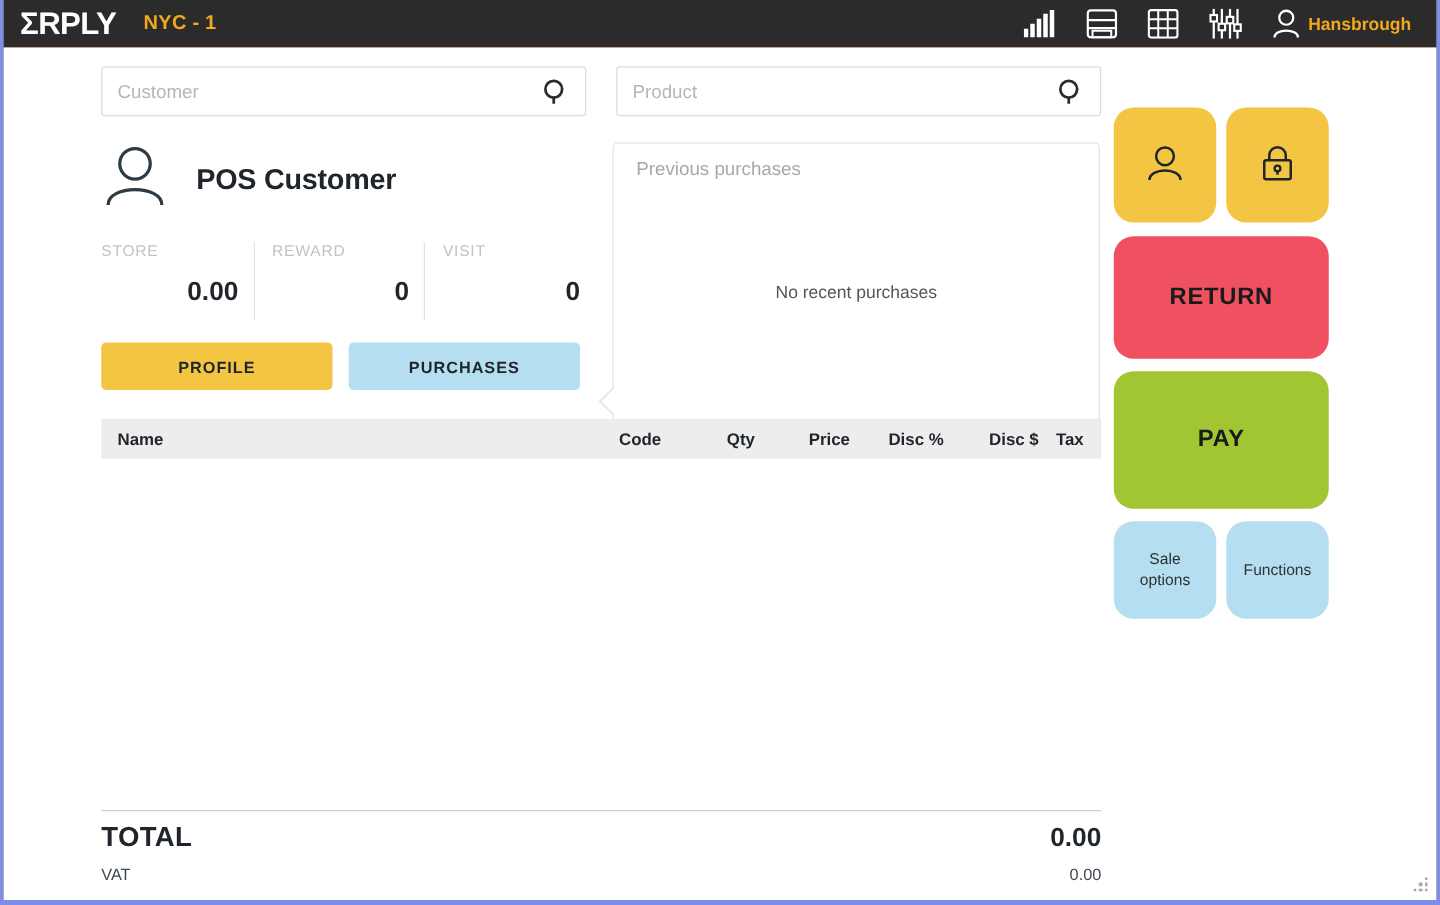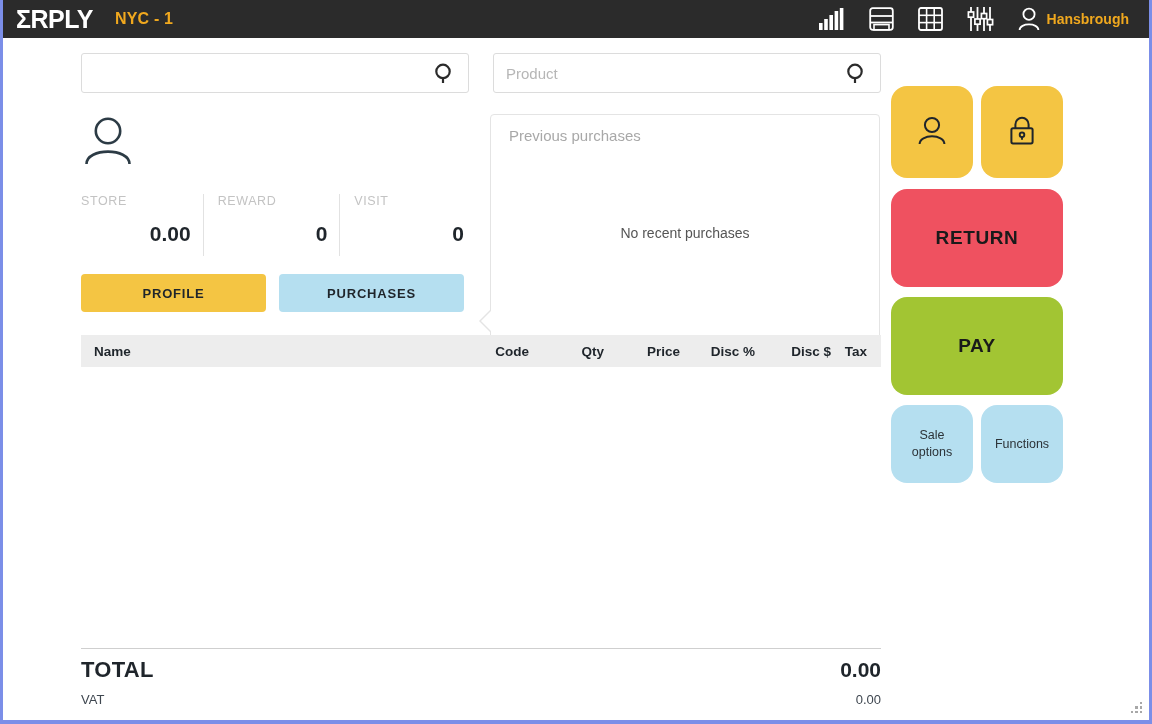--- a/index.html
+++ b/index.html
@@ -197,21 +197,21 @@
     display: flex; align-items: center; justify-content: center;
     color: #1f252b;
   }
   .sq { width: 82px; height: 92px; background: #f4c543; }
   #btn-return {
     width: 172px; height: 98px; background: #ef5160;
     font-size: 19px; font-weight: bold; letter-spacing: 0.6px;
     margin-top: 11px; color: #1a1a1a;
   }
   #btn-pay {
-    width: 172px; height: 98px; background: #a2c533;
+    width: 172px; height: 110px; background: #a2c533;
     font-size: 19px; font-weight: bold; letter-spacing: 0.6px;
     margin-top: 10px; color: #1a1a1a;
   }
   .small-blue {
     width: 82px; height: 78px; background: #b5dff0;
     font-size: 12.5px; line-height: 1.35; text-align: center;
     color: #2c3338;
   }
   #small-row { margin-top: 10px; }
 
@@ -283,20 +283,21 @@
       </span>
 
     </div>
   </div>
 
   <div id="body">
 
     <div id="search-row">
 
       <div class="search-box">
+        <input type="text" placeholder="Customer" style="">
         <span class="search-icon">
           <svg width="20" height="21" viewBox="0 0 20 21">
             <circle cx="9" cy="8.4" r="6.7" fill="none" stroke="#2b2b2b" stroke-width="2.2"></circle>
             <line x1="9" y1="15.1" x2="9" y2="20" stroke="#2b2b2b" stroke-width="2.2"></line>
           </svg>
         </span>
       </div>
 
       <div class="search-box">
         <input type="text" placeholder="Product" style="">
@@ -312,20 +313,21 @@
 
     <div id="customer-card">
 
       <div id="cust-head">
         <span>
           <svg width="54" height="54" viewBox="0 0 54 54">
             <circle cx="27" cy="17" r="12.2" fill="none" stroke="#2c3b45" stroke-width="2.6"></circle>
             <path d="M5.5 50 C5.5 33.5 48.5 33.5 48.5 50" fill="none" stroke="#2c3b45" stroke-width="2.6"></path>
           </svg>
         </span>
+        <span id="cust-name">POS Customer</span>
       </div>
 
       <div id="stats">
         <div class="stat">
           <div class="stat-label">STORE</div>
           <div class="stat-value">0.00</div>
         </div>
         <div class="stat">
           <div class="stat-label">REWARD</div>
           <div class="stat-value">0</div>

